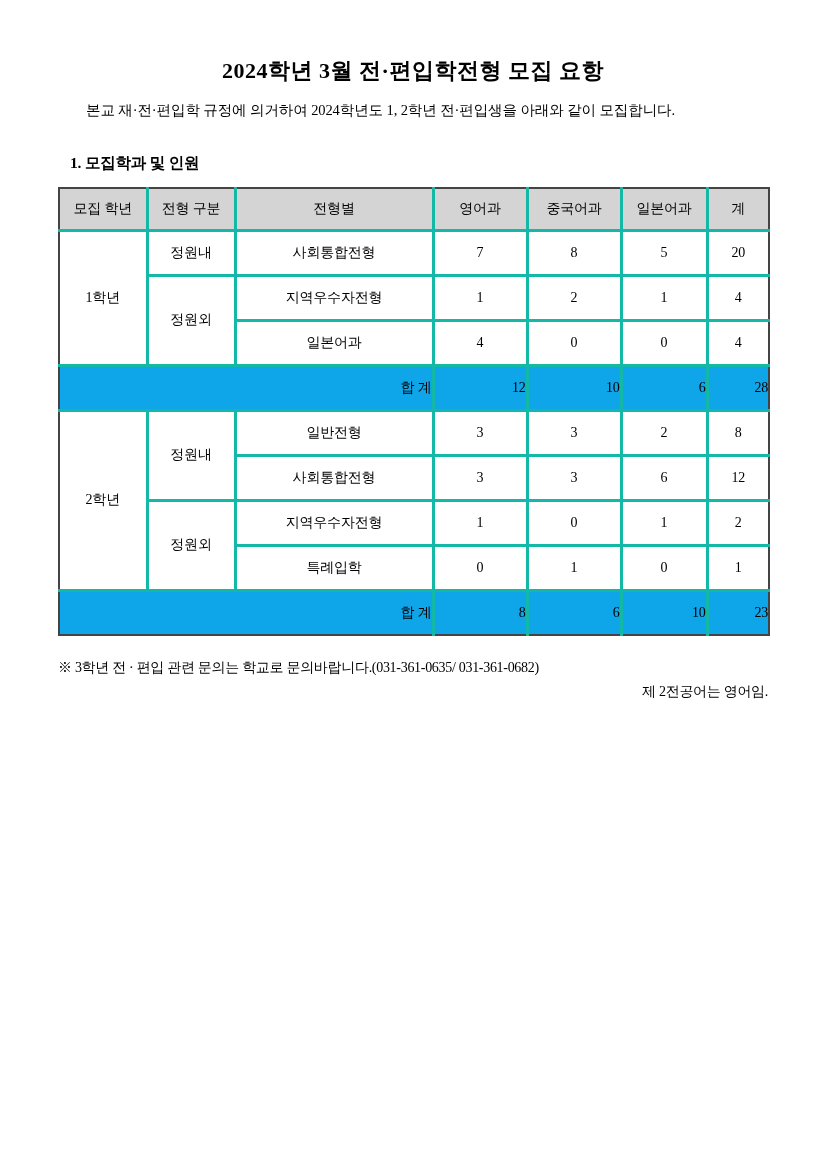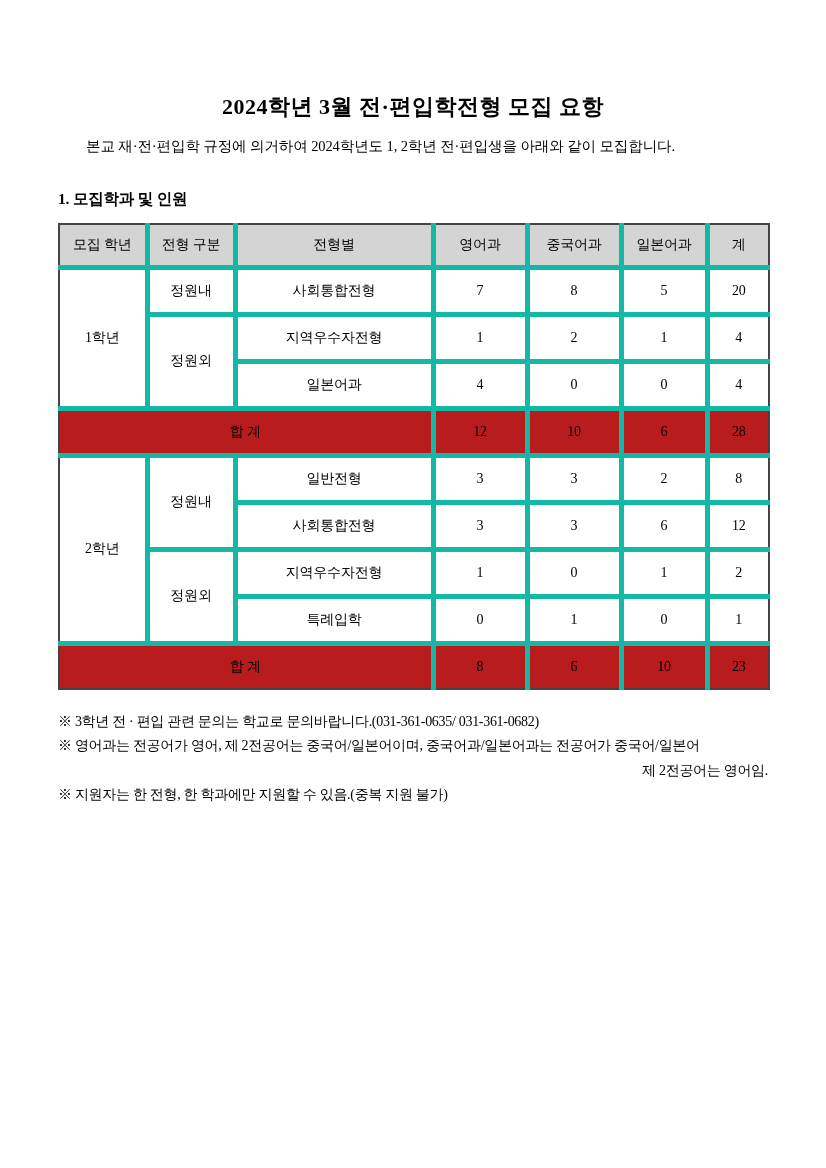--- a/index.html
+++ b/index.html
@@ -21,62 +21,63 @@
     box-sizing: border-box;
     padding: 0 58px;
     position: relative;
   }
   .doc-title {
     text-align: center;
     font-size: 22px;
     font-weight: bold;
     letter-spacing: 0.5px;
     margin: 0;
-    padding-top: 92px;
+    padding-top: 56px;
   }
   .intro {
     font-size: 14.5px;
     margin-left: 28px;
     letter-spacing: -0.1px;
     white-space: nowrap;
   }
   .section-heading {
     font-size: 15.5px;
     font-weight: bold;
     margin-top: 33px;
-    margin-left: 0;
+    margin-left: 12px;
     letter-spacing: -0.2px;
   }
   table.recruit {
     border-collapse: collapse;
     width: 710px;
     margin-top: 13px;
     table-layout: fixed;
   }
   table.recruit td, table.recruit th {
-    border: 5px solid #14b8a6;
+    border: 3px solid #14b8a6;
     font-size: 14px;
     text-align: center;
     font-weight: normal;
     padding: 0;
     height: 42px;
     vertical-align: middle;
     letter-spacing: -0.2px;
   }
   table.recruit thead th {
     background: #d4d4d4;
     font-weight: normal;
     height: 40px;
   }
   table.recruit .outer-top td,
   table.recruit .outer-top th {
     border-top: 2px solid #444;
   }
   table.recruit tr.sum td {
-    background: #b91c1c;
+    background: #0ea5e9;
+    text-align: right;
   }
   table.recruit tr.last td {
     border-bottom: 2px solid #444;
   }
   .col-a { width: 88px; }
   .col-b { width: 88px; }
   .col-c { width: 198px; }
   .col-d { width: 94px; }
   .col-e { width: 94px; }
   .col-f { width: 86px; }
@@ -198,18 +199,16 @@
         <td>8</td>
         <td>6</td>
         <td>10</td>
         <td class="side-right">23</td>
       </tr>
     </tbody>
   </table>
 
   <div class="notes">
     <div class="note-line">※ 3학년 전 · 편입 관련 문의는 학교로 문의바랍니다.(031-361-0635/ 031-361-0682)</div>
-    <div class="note-line">※ 영어과는 전공어가 영어, 제 2전공어는 중국어/일본어이며, 중국어과/일본어과는 전공어가 중국어/일본어</div>
     <div class="note-cont">제 2전공어는 영어임.</div>
-    <div class="note-line">※ 지원자는 한 전형, 한 학과에만 지원할 수 있음.(중복 지원 불가)</div>
   </div>
 
 </div>
 
 </body></html>

